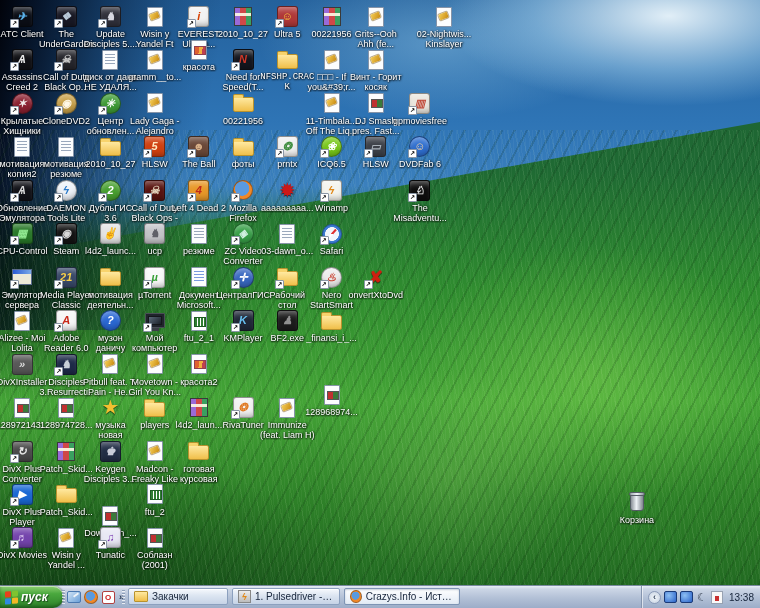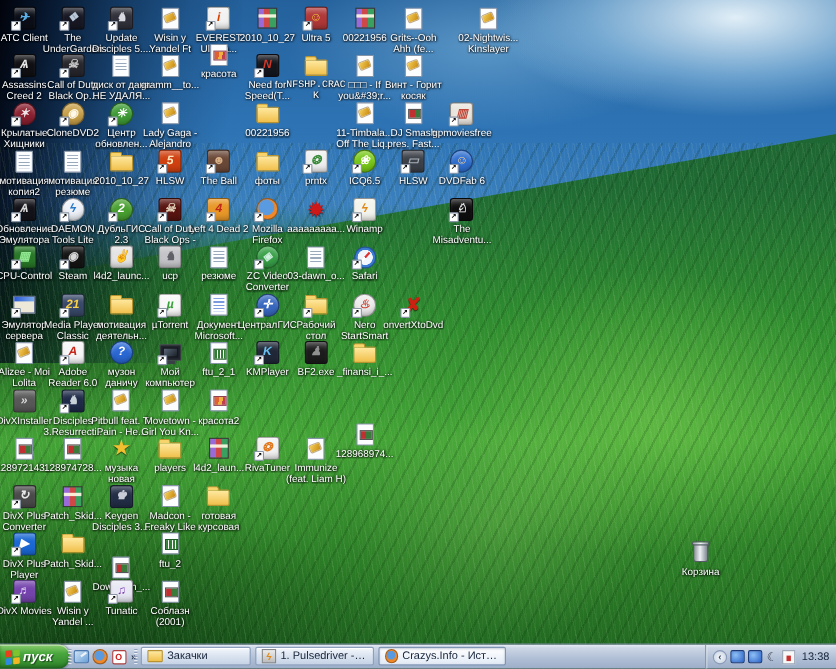--- a/index.html
+++ b/index.html
@@ -430,21 +430,21 @@
         </div>
         <div class="lbl">DAEMON Tools Lite</div>
       </div>
       <div class="di" style="left: 82.44px; top: 179.8px;">
         <div class="bx t-circ">
           <i class="plate round" style="background: rgb(72, 160, 48);">
             <span class="g" style="color: rgb(255, 255, 255);">2</span>
           </i>
           <span class="sca">↗</span>
         </div>
-        <div class="lbl">ДубльГИС 2.3</div>
+        <div class="lbl">ДубльГИС 3.6</div>
       </div>
       <div class="di" style="left: 126.66px; top: 179.8px;">
         <div class="bx t-app">
           <i class="plate" style="background: rgb(88, 20, 16);">
             <span class="g" style="color: rgb(224, 208, 184);">☠</span>
           </i>
           <span class="sca">↗</span>
         </div>
         <div class="lbl">Call of Duty Black Ops - ...</div>
       </div>

